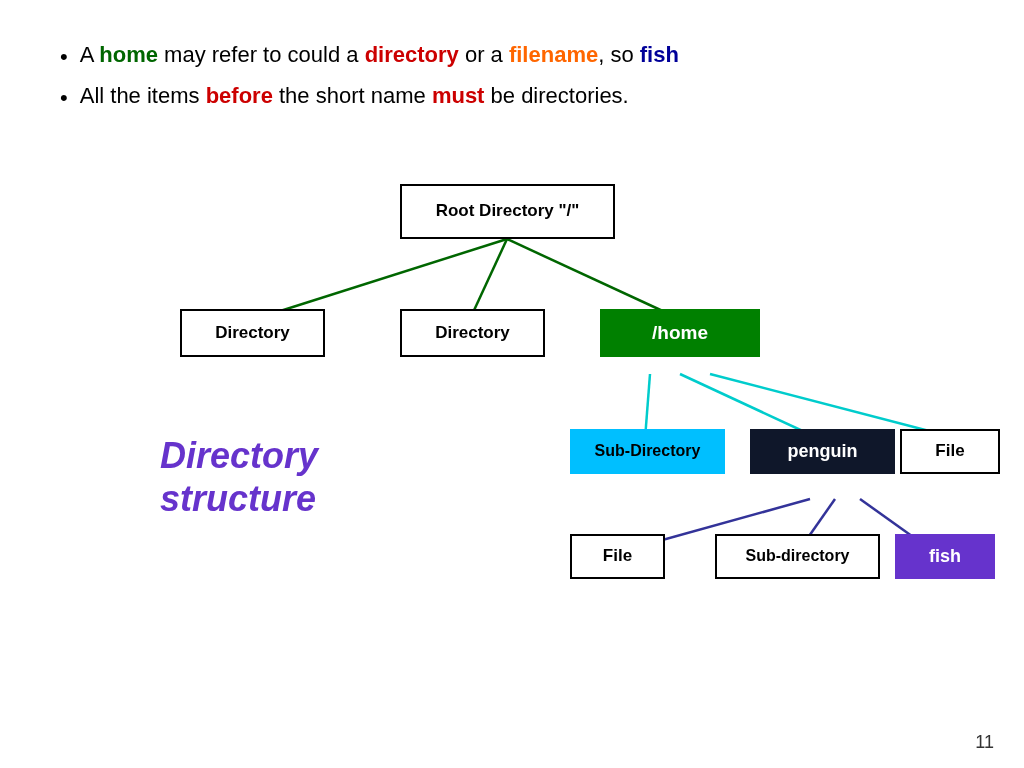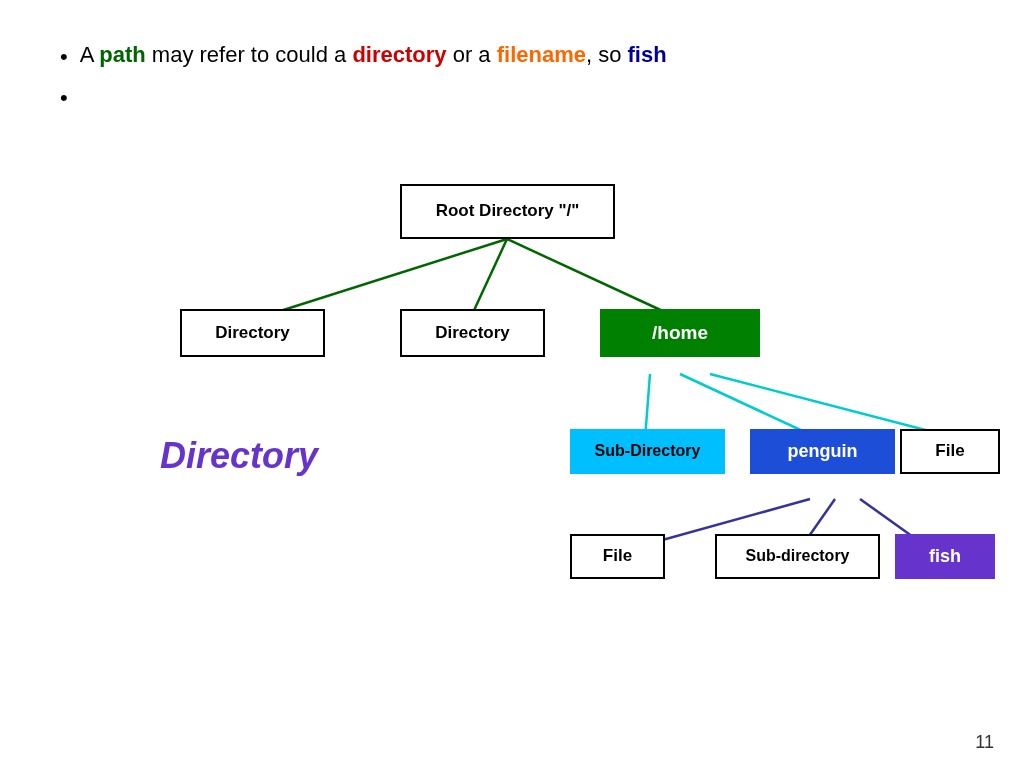--- a/index.html
+++ b/index.html
@@ -108,26 +108,29 @@
 </head>
 <body>
 
 <div class="slide">
 
   <div class="bullet-points">
 
     <div class="bullet">
       <span class="bullet-dot">•</span>
       <div>
-        <span> A </span><span class="text-green-dark text-bold">path</span><span> may refer to could a </span><span class="text-red text-bold">directory</span><span> or a </span><span class="text-orange text-bold">filename</span><span>, so </span><span class="text-blue-dark text-bold">fish</span><br>
+        <span> A </span><span class="text-green-dark text-bold">home</span><span> may refer to could a </span><span class="text-red text-bold">directory</span><span> or a </span><span class="text-orange text-bold">filename</span><span>, so </span><span class="text-blue-dark text-bold">fish</span><br>
       </div>
     </div>
 
     <div class="bullet">
       <span class="bullet-dot">•</span>
+      <div>
+        <span> All the items </span><span class="text-red text-bold">before</span><span> the short name </span><span class="text-red text-bold">must</span><span> be directories.</span>
+      </div>
     </div>
   </div>
 
   <div class="diagram-area">
 
     <svg class="tree-lines">
 
       <line x1="447" y1="95" x2="195" y2="175" stroke="#006600" stroke-width="2.5"></line>
 
       <line x1="447" y1="95" x2="410" y2="175" stroke="#006600" stroke-width="2.5"></line>
@@ -160,21 +163,21 @@
     </div>
 
     <div class="node node-green-filled" style="left: 540px; top: 165px; width: 160px; height: 48px; font-size: 19px; font-weight: bold; justify-content: center;">
       <span>/home</span>
     </div>
 
     <div class="node node-cyan-filled" style="left: 510px; top: 285px; width: 155px; height: 45px; font-size: 16px; font-weight: bold;">
       <span>Sub-Directory</span>
     </div>
 
-    <div class="node" style="left: 690px; top: 285px; width: 145px; height: 45px; font-size: 18px; font-weight: bold; background: #1d4ed8; color: white;">
+    <div class="node" style="left: 690px; top: 285px; width: 145px; height: 45px; font-size: 18px; font-weight: bold; background: #0f172a; color: white;">
       <span>penguin</span>
     </div>
 
     <div class="node node-outlined" style="left: 840px; top: 285px; width: 100px; height: 45px; font-size: 17px; font-weight: bold;">
       <span>File</span>
     </div>
 
     <div class="node node-outlined" style="left: 510px; top: 390px; width: 95px; height: 45px; font-size: 17px; font-weight: bold;">
       <span>File</span>
     </div>
@@ -182,19 +185,20 @@
     <div class="node node-outlined" style="left: 655px; top: 390px; width: 165px; height: 45px; font-size: 16px; font-weight: bold;">
       <span>Sub-directory</span>
     </div>
 
     <div class="node" style="left: 835px; top: 390px; width: 100px; height: 45px; font-size: 18px; font-weight: bold; background: #6633cc; color: white;">
       <span>fish</span>
     </div>
 
     <div class="directory-label">
       <div>Directory</div>
+      <div>structure</div>
     </div>
 
   </div>
 
   <div class="page-number">11</div>
 
 </div>
 
 </body></html>

